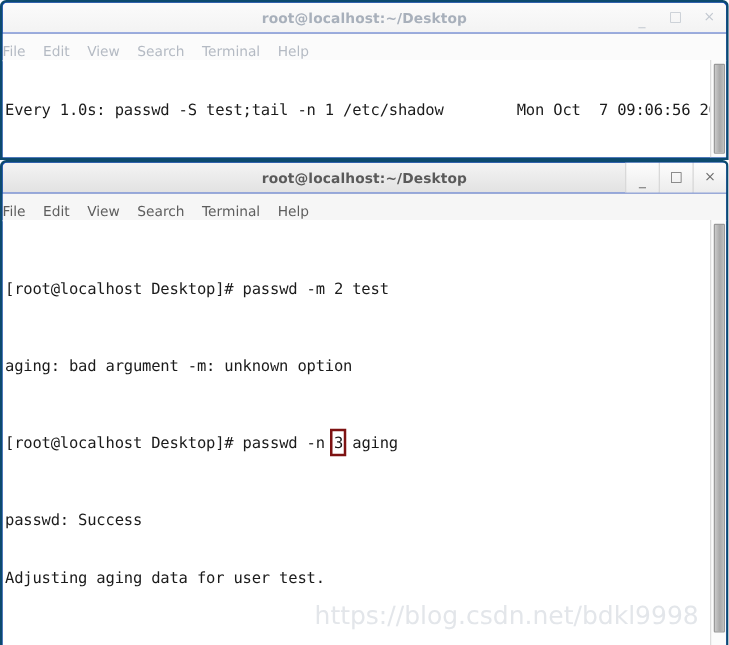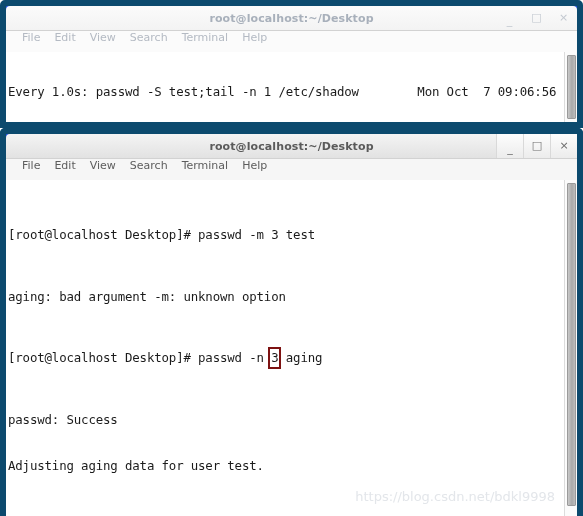--- a/index.html
+++ b/index.html
@@ -13,21 +13,21 @@
     position: relative;
     overflow: hidden;
     font-family: "DejaVu Sans", sans-serif;
   }
 
   
   .window {
     position: absolute;
     box-sizing: border-box;
     background: #1d4ed8;
-    border: 6px solid #0c4a6e;
+    border: 2px solid #0c4a6e;
     border-radius: 5px 5px 0 0;
     overflow: hidden;
   }
   .titlebar {
     height: 24px;
     background: linear-gradient(to bottom, #f4f4f4 0%, #eaeaea 55%, #e2e2e2 100%);
     border-bottom: 1px solid #d2d2d2;
     border-radius: 4px 4px 0 0;
     position: relative;
     display: flex;
@@ -72,22 +72,22 @@
   }
   .win-btn .glyph { line-height: 1; transform: translateY(-1px); }
   .win-btn .glyph.min { transform: translateY(2px); }
 
   
   .menubar {
     height: 21px;
     background: #f6f6f6;
     border-bottom: 1px solid #d6d6d6;
     display: flex;
-    align-items: flex-start;
-    padding-left: 16px;
+    align-items: flex-end;
+    padding-left: 0;
     gap: 14px;
   }
   .menubar.inactive { background: #fbfbfb; }
   .menu-item {
     font-size: 11px;
     color: #5d5d5d;
     white-space: nowrap;
   }
   .menubar.inactive .menu-item { color: #b4bac3; }
 
@@ -142,21 +142,21 @@
     border: 1px solid #9a9a9a;
     box-sizing: border-box;
   }
 
   
   .watermark {
     position: absolute;
     right: 22px;
     bottom: 12px;
     font-family: "DejaVu Sans", sans-serif;
-    font-size: 13px;
+    font-size: 20px;
     color: #e3e6ea;
     white-space: nowrap;
     user-select: none;
   }
 
   
   #win-top   { left: 0px;  top: 0px;   width: 583px; height: 128px; }
   #win-top .term { top: 46px; }
   
   #win-bottom{ left: 0px;  top: 128px; width: 583px; height: 388px; border-bottom: none; }
@@ -228,21 +228,21 @@
     <span class="menu-item">Edit</span>
     <span class="menu-item">View</span>
     <span class="menu-item">Search</span>
     <span class="menu-item">Terminal</span>
     <span class="menu-item">Help</span>
   </div>
 
   <div class="term">
     <div class="term-text">
 
-      <div class="line"><span>[root@localhost Desktop]# </span><span>passwd -m 3 test</span></div>
+      <div class="line"><span>[root@localhost Desktop]# </span><span>passwd -m 2 test</span></div>
 
       <div class="line">aging: bad argument -m: unknown option</div>
 
       <div class="line"><span>[root@localhost Desktop]# </span><span>passwd -n </span><span class="hl">3</span><span> aging</span></div>
 
       <div class="line">passwd: Success</div>
       <div class="line">Adjusting aging data for user test.</div>
 
       <div class="line"><span>[root@localhost Desktop]# </span></div>
     </div>

